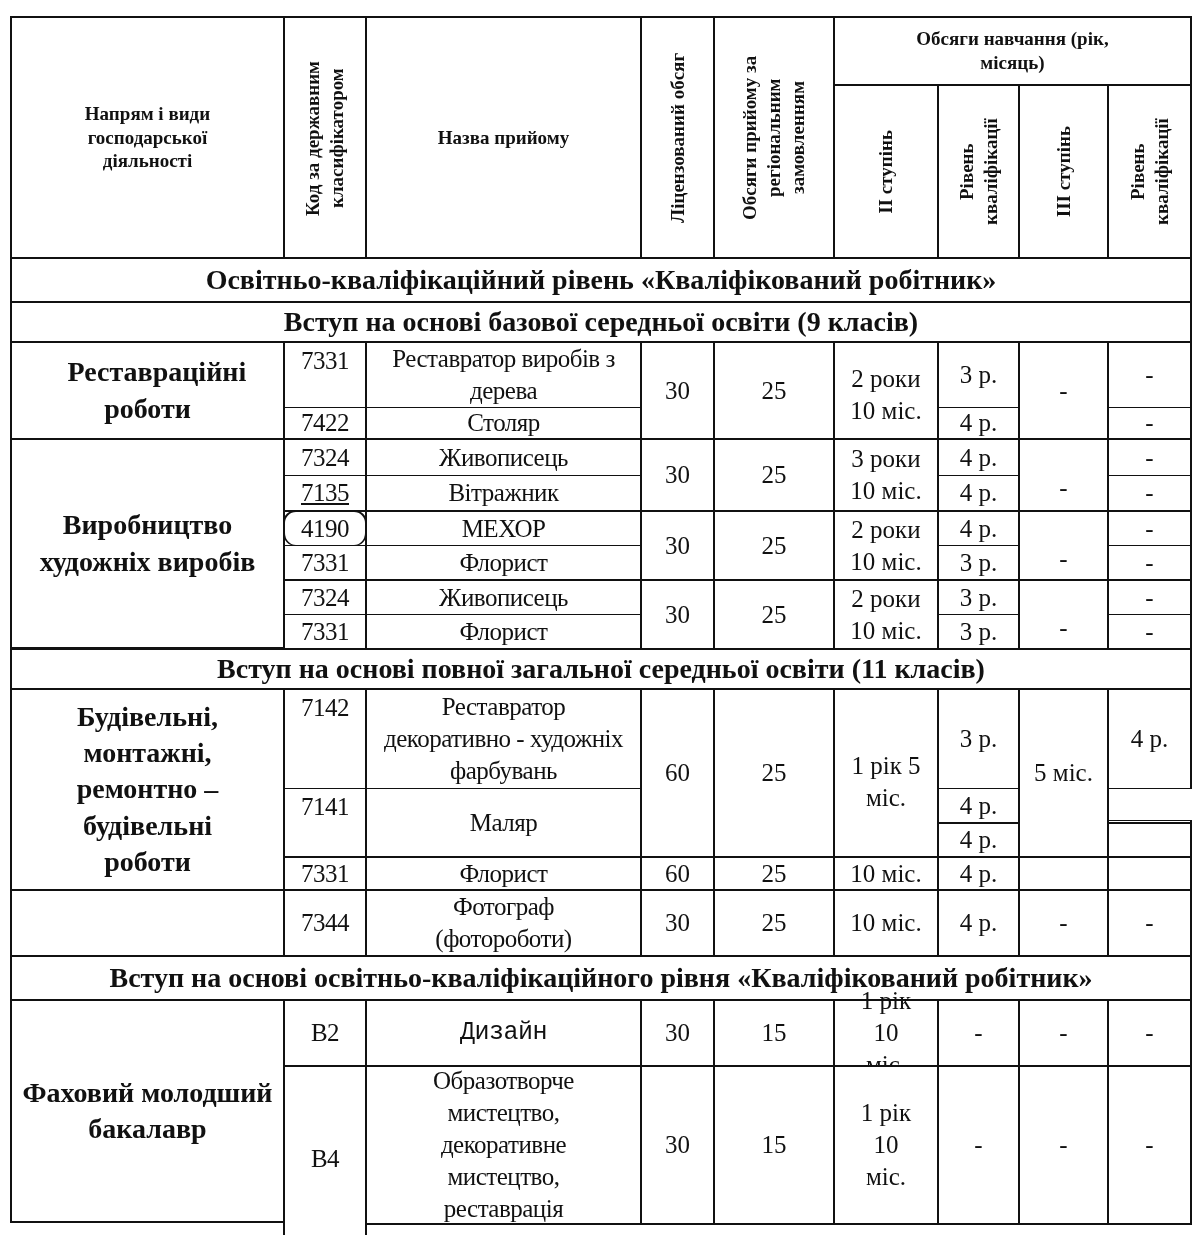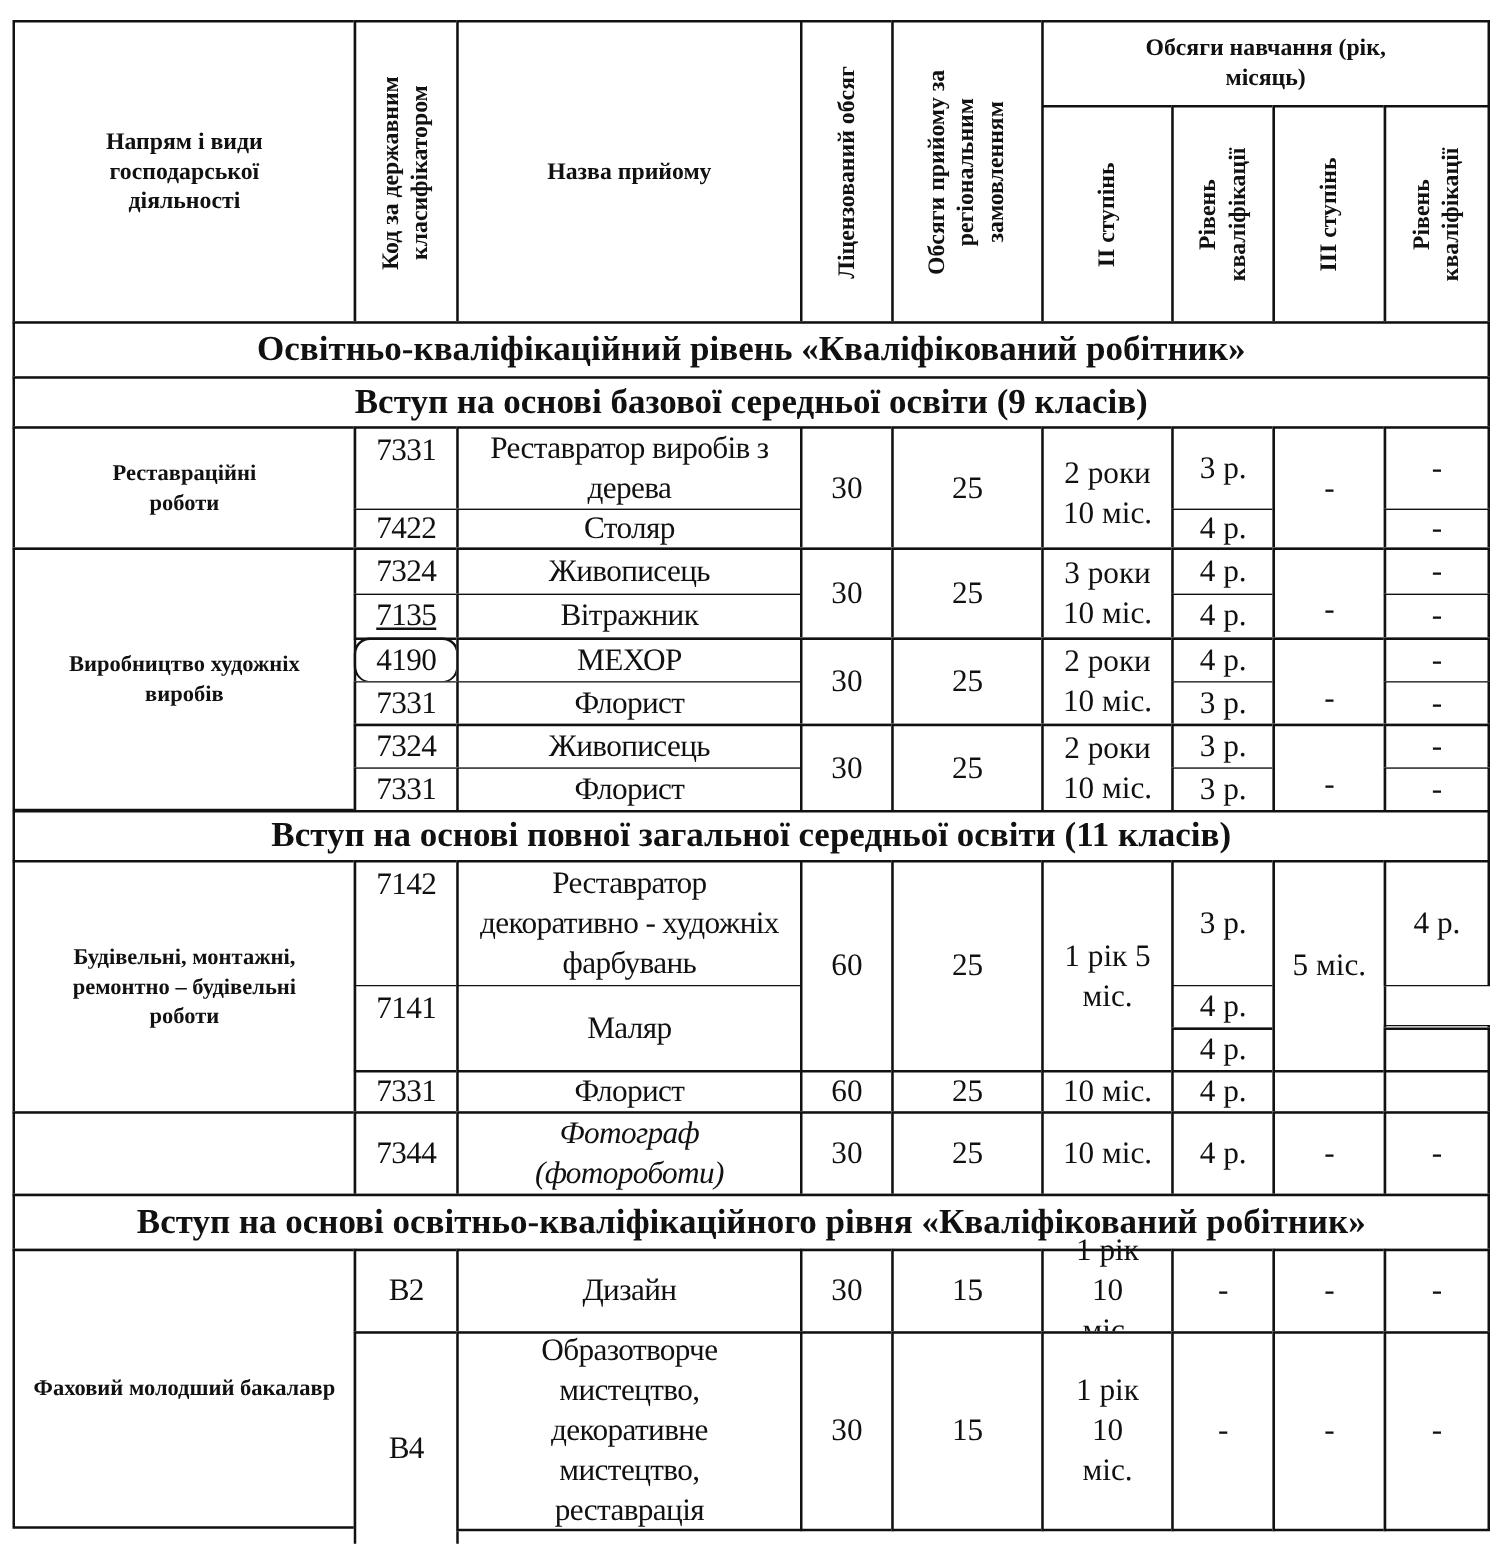--- a/index.html
+++ b/index.html
@@ -8,21 +8,21 @@
   .c { position: absolute; box-sizing: border-box; border: 2px solid #111;
        display: flex; align-items: center; justify-content: center; text-align: center;
        font-size: 25px; line-height: 1.28; background: #fff; }
   .thin-b { border-bottom-width: 1px; }
   .thin-t { border-top-width: 1px; }
   .top { align-items: flex-start; padding-top: 2px; }
   .hdr { font-weight: bold; font-size: 19px; line-height: 1.25; }
   .vert { writing-mode: vertical-rl; transform: rotate(180deg); }
   .vwrap { display: flex; align-items: center; justify-content: center; }
   .band { font-weight: bold; font-size: 28px; }
-  .dir { font-weight: bold; font-size: 18px; line-height: 1.3; }
+  .dir { font-weight: bold; font-size: 28px; line-height: 1.3; }
   .cond { letter-spacing: -0.5px; }
 </style>
 </head>
 <body>
 
 <div class="c hdr" style="left:10px;top:16px;width:275px;height:243px;">
   <span style="width:180px;">Напрям і види господарської діяльності</span>
 </div>
 <div class="c hdr vwrap" style="left:283px;top:16px;width:84px;height:243px;">
   <span class="vert" style="height:220px;">Код за державним класифікатором</span>
@@ -285,21 +285,21 @@
 <div class="c" style="left:1018px;top:856px;width:91px;height:35px;"></div>
 <div class="c" style="left:1107px;top:856px;width:85px;height:35px;"></div>
 
 <div class="c dir" style="left:10px;top:889px;width:275px;height:68px;">
   <span></span>
 </div>
 <div class="c cond" style="left:283px;top:889px;width:84px;height:68px;">
     <span>7344</span>
   </div>
 <div class="c cond" style="left:365px;top:889px;width:277px;height:68px;">
-    <span style="width:160px;font-style:italic;">Фотограф (фотороботи)</span>
+    <span style="width:160px;">Фотограф (фотороботи)</span>
   </div>
 <div class="c" style="left:640px;top:889px;width:75px;height:68px;">
     <span>30</span>
   </div>
 <div class="c" style="left:713px;top:889px;width:122px;height:68px;">
     <span>25</span>
   </div>
 <div class="c" style="left:833px;top:889px;width:106px;height:68px;">
     <span>10 міс.</span>
   </div>
@@ -317,21 +317,21 @@
   <span>Вступ на основі освітньо-кваліфікаційного рівня «Кваліфікований робітник»</span>
 </div>
 
 <div class="c dir" style="left:10px;top:999px;width:275px;height:224px;border-bottom-width:2px;">
   <span style="width:260px;">Фаховий молодший бакалавр</span>
 </div>
 
 <div class="c cond" style="left:283px;top:999px;width:84px;height:68px;">
     <span>В2</span>
   </div>
-<div class="c cond" style="left:365px;top:999px;width:277px;height:68px;">
+<div class="c cond" style="left:365px;top:999px;width:277px;height:68px;font-family:Liberation Mono, monospace;">
     <span>Дизайн</span>
   </div>
 <div class="c" style="left:640px;top:999px;width:75px;height:68px;">
     <span>30</span>
   </div>
 <div class="c" style="left:713px;top:999px;width:122px;height:68px;">
     <span>15</span>
   </div>
 <div class="c" style="left:833px;top:999px;width:106px;height:68px;">
     <span style="width:70px;">1 рік 10 міс.</span>

